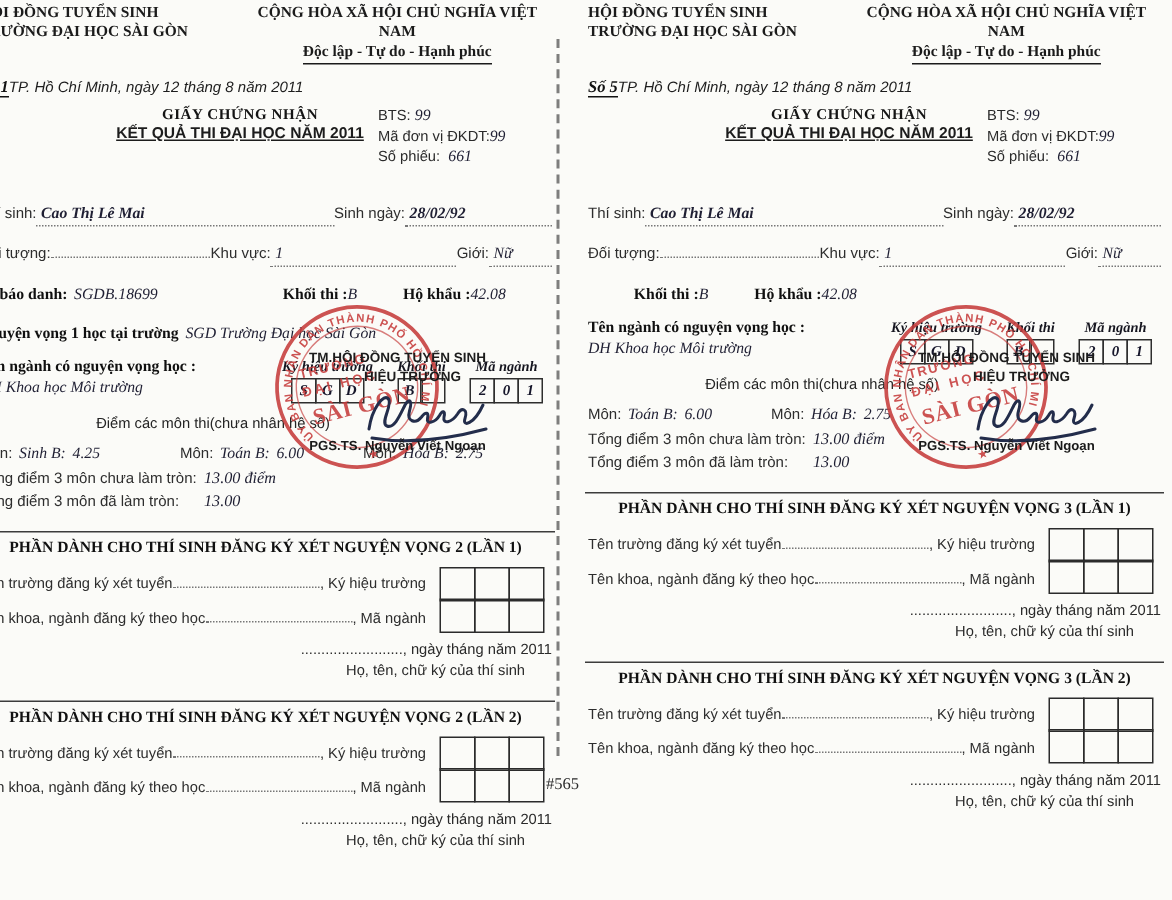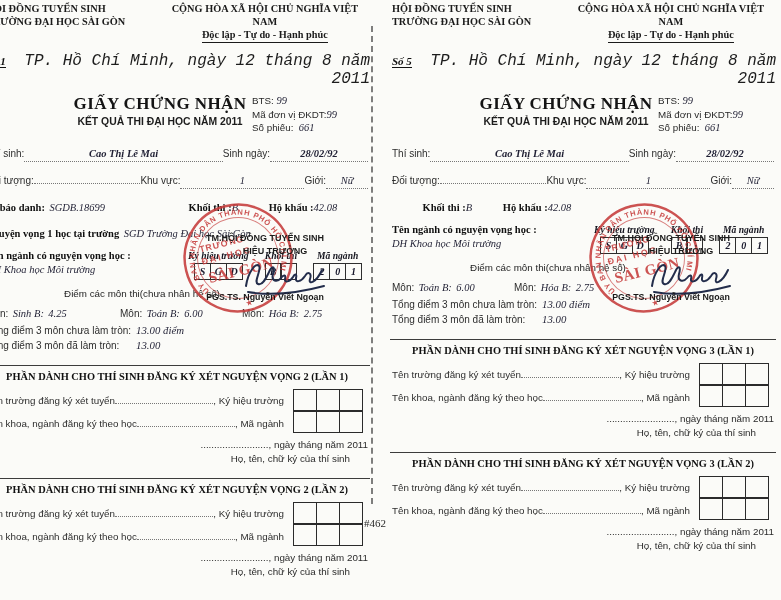--- a/index.html
+++ b/index.html
@@ -27,35 +27,35 @@
 
   
   .hdr-row{display:flex;}
   .org{flex:0 0 45%;font-family:"Liberation Serif",serif;font-weight:bold;font-size:10.3px;line-height:13px;color:#1b1b1b;padding-left:2px;}
   .motto{flex:1;text-align:center;font-family:"Liberation Serif",serif;font-weight:bold;font-size:10.3px;line-height:13px;color:#1b1b1b;}
   .motto .u{display:inline-block;border-bottom:1.3px solid #1b1b1b;padding-bottom:1px;}
 
   .so-date-row{display:flex;align-items:baseline;margin-top:9px;}
   .so{font-family:"Liberation Serif",serif;font-weight:bold;font-style:italic;font-size:11px;color:#111;
       border-bottom:1.2px solid #111;margin-left:2px;}
-  .date{flex:1;text-align:right;font-family:Liberation Mono, monospace;font-style:italic;font-size:16px;color:#1d1d1d;}
+  .date{flex:1;text-align:left;font-family:Liberation Sans, sans-serif;font-style:italic;font-size:10px;color:#1d1d1d;}
 
   .title-row{display:flex;margin-top:6px;}
   .title-spacer{flex:0 0 84px;}
   .title-center{flex:1;text-align:center;}
-  .t1{font-family:"Liberation Serif",serif;font-weight:bold;font-size:17px;color:#141414;letter-spacing:.4px;}
-  .t2{font-weight:bold;font-size:10.4px;color:#1c1c1c;margin-top:2px;}
+  .t1{font-family:"Liberation Serif",serif;font-weight:bold;font-size:10px;color:#141414;letter-spacing:.4px;}
+  .t2{font-weight:bold;font-size:10.4px;color:#1c1c1c;margin-top:2px;text-decoration:underline;}
   .title-right{flex:0 0 118px;font-size:9.8px;line-height:13.5px;color:#2a2a2a;}
   .title-right .iv{font-family:"Liberation Serif",serif;font-style:italic;font-size:10.5px;color:#1f1f33;}
 
   
   .frow{display:flex;align-items:baseline;margin-top:8px;padding:0 2px;}
   .lab{font-size:10px;color:#2d2d2d;white-space:nowrap;}
-  .fill{flex:1;border-bottom:1.2px dotted #777;min-width:0;padding:0 3px;white-space:nowrap;text-align:center;}
-  .fill.fixed95{flex:0 0 92px;}
+  .fill{flex:1;border-bottom:1.2px dotted #777;min-width:0;padding:0 3px;white-space:nowrap;}
+  .fill.fixed95{flex:0 0 92px;margin-top:12px;}
   .fill.fixed40{flex:0 0 36px;}
   .fill.fixed120{flex:0 0 118px;}
   .val{font-family:"Liberation Serif",serif;font-style:italic;font-size:10.5px;color:#1f1f33;}
   .valb{font-weight:bold;}
   .bs{font-family:"Liberation Serif",serif;font-weight:bold;font-size:10.5px;color:#101010;}
 
   .frow3{display:flex;margin-top:8px;padding:0 2px;}
   .frow3 .c1{flex:0 0 45%;}
   .frow3 .c2{flex:0 0 29%;text-align:center;}
   .frow3 .c3{flex:1;}
@@ -484,14 +484,14 @@
               <span class="reg-cell"></span>
         </div>
       </div>
       <div class="date-row">........................., ngày     tháng     năm 2011</div>
       <div class="hint-row">Họ, tên, chữ ký của thí sinh</div>
     </div>
 
   </div>
 </div>
   <div class="divider"></div>
-  <div class="footer-mark">#462</div>
+  <div class="footer-mark">#565</div>
 </div>
 
 </body></html>

